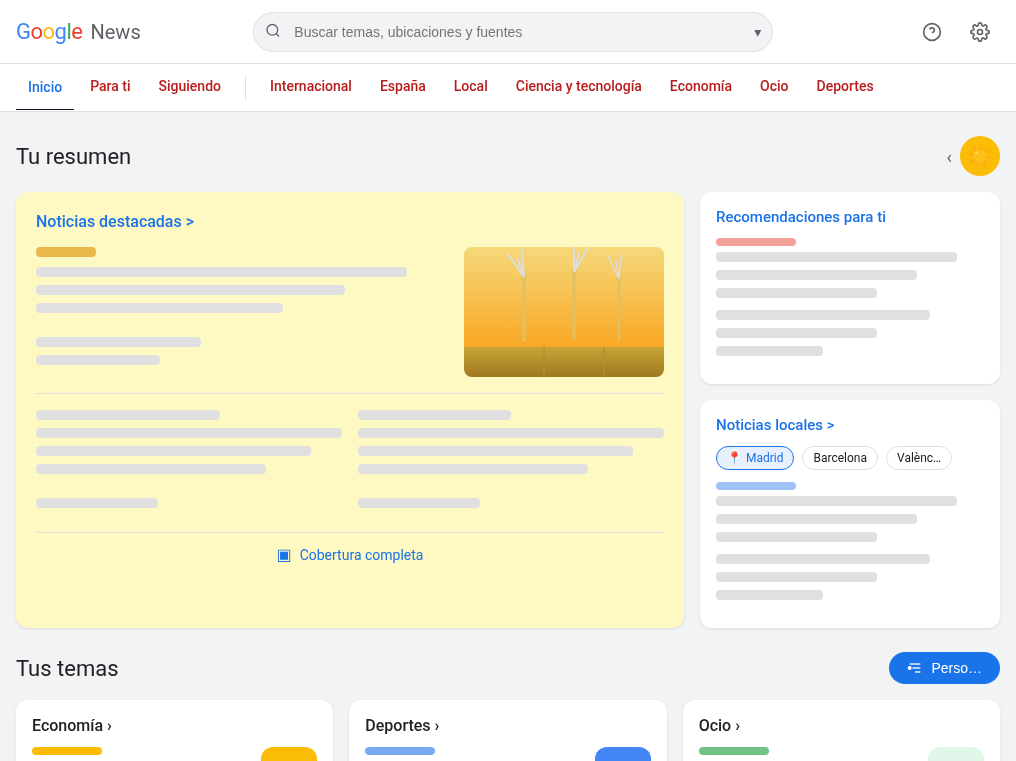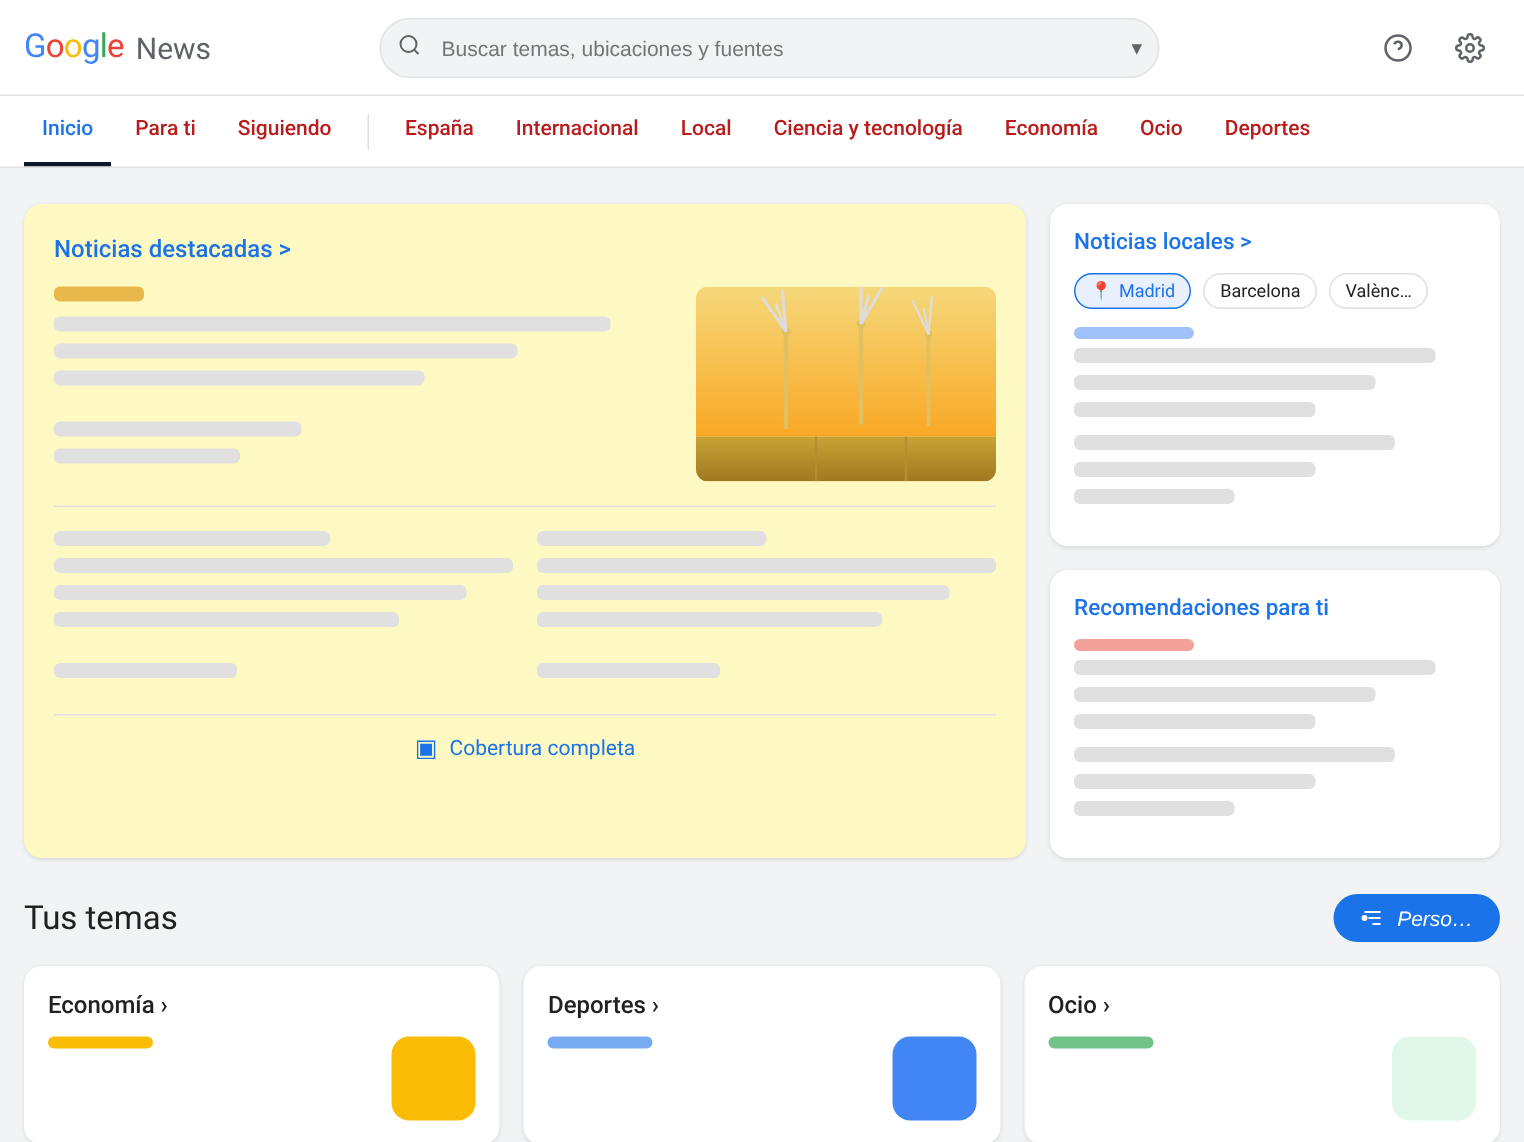--- a/index.html
+++ b/index.html
@@ -113,21 +113,21 @@
       font-size: 14px;
       color: #b91c1c;
       cursor: pointer;
       white-space: nowrap;
       border-bottom: 3px solid transparent;
       font-weight: 500;
       text-decoration: none;
     }
     .nav-item.active {
       color: #1a73e8;
-      border-bottom: 3px solid #0f172a;
+      border-bottom: 1px solid #0f172a;
     }
     .nav-separator {
       width: 1px;
       height: 24px;
       background: #e0e0e0;
       margin: 0 8px;
     }
 
     
     .main-content {
@@ -351,21 +351,20 @@
       color: #fff;
       border: none;
       border-radius: 24px;
       padding: 8px 18px;
       font-size: 14px;
       font-weight: 500;
       cursor: pointer;
       display: flex;
       align-items: center;
       gap: 8px;
-      font-style: italic;
     }
 
     .temas-grid {
       display: grid;
       grid-template-columns: repeat(3, 1fr);
       gap: 16px;
     }
     .tema-card {
       background: #fff;
       border-radius: 12px;
@@ -492,31 +491,38 @@
       </svg>
     </button>
   </div>
 </header>
 
 <nav class="nav-bar">
   <a class="nav-item active">Inicio</a>
   <a class="nav-item">Para ti</a>
   <a class="nav-item">Siguiendo</a>
   <div class="nav-separator"></div>
+  <a class="nav-item">Internacional</a>
   <a class="nav-item">España</a>
-  <a class="nav-item">Internacional</a>
   <a class="nav-item">Local</a>
   <a class="nav-item">Ciencia y tecnología</a>
   <a class="nav-item">Economía</a>
   <a class="nav-item">Ocio</a>
   <a class="nav-item">Deportes</a>
 </nav>
 
 <div class="main-content">
 
+  <div class="section-header">
+    <h2 class="section-title">Tu resumen</h2>
+    <div class="weather-widget">
+      <span class="chevron-left">‹</span>
+      <div class="weather-icon">☀️</div>
+    </div>
+  </div>
 
   <div class="content-grid">
 
     <div class="main-card">
       <a class="card-section-link">Noticias destacadas &gt;</a>
 
       <div class="news-item-large">
         <div class="news-text-area">
           <div class="skeleton-tag"></div>
           <div class="skeleton-line w90"></div>
@@ -587,50 +593,50 @@
 
       <div class="coverage-footer">
         <span class="coverage-icon">▣</span>
         <span>Cobertura completa</span>
       </div>
     </div>
 
     <div class="sidebar">
 
       <div class="sidebar-card">
+        <a class="sidebar-section-link">Recomendaciones para ti</a>
+        <div class="sidebar-news-item">
+          <div class="skeleton-pink-line"></div>
+          <div class="skeleton-line w90"></div>
+          <div class="skeleton-line w75"></div>
+          <div class="skeleton-line w60"></div>
+        </div>
+        <div class="sidebar-news-item">
+          <div class="skeleton-line w80" style="width:80%"></div>
+          <div class="skeleton-line w60"></div>
+          <div class="skeleton-line w40"></div>
+        </div>
+      </div>
+
+      <div class="sidebar-card">
         <a class="sidebar-section-link">Noticias locales &gt;</a>
         <div class="location-chips">
           <div class="chip active">
             <span class="chip-pin">📍</span>
             <span>Madrid</span>
           </div>
           <div class="chip">
             <span>Barcelona</span>
           </div>
           <div class="chip">
             <span>Valènc…</span>
           </div>
         </div>
         <div class="sidebar-news-item">
           <div class="skeleton-blue-line"></div>
-          <div class="skeleton-line w90"></div>
-          <div class="skeleton-line w75"></div>
-          <div class="skeleton-line w60"></div>
-        </div>
-        <div class="sidebar-news-item">
-          <div class="skeleton-line w80" style="width:80%"></div>
-          <div class="skeleton-line w60"></div>
-          <div class="skeleton-line w40"></div>
-        </div>
-      </div>
-
-      <div class="sidebar-card">
-        <a class="sidebar-section-link">Recomendaciones para ti</a>
-        <div class="sidebar-news-item">
-          <div class="skeleton-pink-line"></div>
           <div class="skeleton-line w90"></div>
           <div class="skeleton-line w75"></div>
           <div class="skeleton-line w60"></div>
         </div>
         <div class="sidebar-news-item">
           <div class="skeleton-line w80" style="width:80%"></div>
           <div class="skeleton-line w60"></div>
           <div class="skeleton-line w40"></div>
         </div>
       </div>

